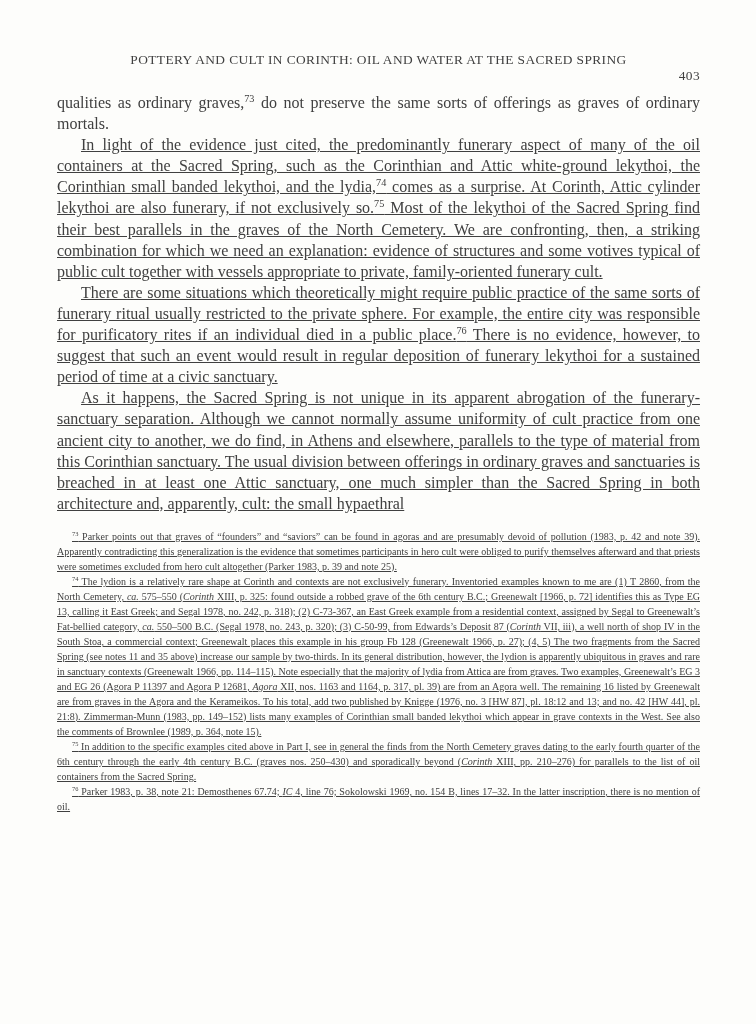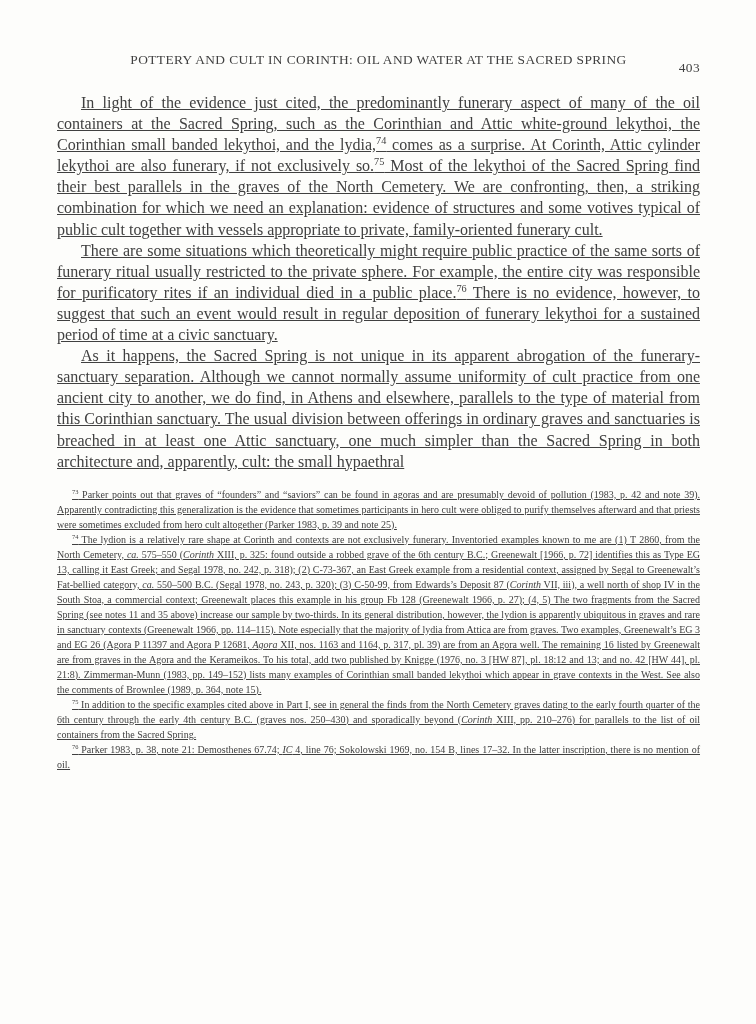--- a/index.html
+++ b/index.html
@@ -19,21 +19,21 @@
     position: relative;
     text-align: center;
     font-size: 13.4px;
     letter-spacing: 0.4px;
     white-space: nowrap;
     margin-bottom: 24px;
   }
   .head-page {
     position: absolute;
     right: 0;
-    top: 8px;
+    top: 16px;
   }
   .body-text p {
     margin: 0;
     font-size: 16px;
     line-height: 21.1px;
     text-align: justify;
   }
   .body-text p.indent { text-indent: 24px; text-decoration: underline; }
   .footnotes { margin-top: 15px; }
   .footnotes p {
@@ -53,20 +53,21 @@
 </style>
 </head>
 <body>
 
 <div class="page">
   <div class="running-head">
     <span class="head-title">POTTERY AND CULT IN CORINTH: OIL AND WATER AT THE SACRED SPRING</span>
     <span class="head-page">403</span>
   </div>
   <div class="body-text" id="body-text">
+      <p><span>qualities as ordinary graves,</span><sup>73</sup><span> do not preserve the same sorts of offerings as graves of ordinary mortals.</span></p>
       <p class="indent"><span>In light of the evidence just cited, the predominantly funerary aspect of many of the oil containers at the Sacred Spring, such as the Corinthian and Attic white-ground lekythoi, the Corinthian small banded lekythoi, and the lydia,</span><sup>74</sup><span> comes as a surprise. At Corinth, Attic cylinder lekythoi are also funerary, if not exclusively so.</span><sup>75</sup><span> Most of the lekythoi of the Sacred Spring find their best parallels in the graves of the North Cemetery. We are confronting, then, a striking combination for which we need an explanation: evidence of structures and some votives typical of public cult together with vessels appropriate to private, family-oriented funerary cult.</span></p>
       <p class="indent"><span>There are some situations which theoretically might require public practice of the same sorts of funerary ritual usually restricted to the private sphere. For example, the entire city was responsible for purificatory rites if an individual died in a public place.</span><sup>76</sup><span> There is no evidence, however, to suggest that such an event would result in regular deposition of funerary lekythoi for a sustained period of time at a civic sanctuary.</span></p>
       <p class="indent"><span>As it happens, the Sacred Spring is not unique in its apparent abrogation of the funerary-sanctuary separation. Although we cannot normally assume uniformity of cult practice from one ancient city to another, we do find, in Athens and elsewhere, parallels to the type of material from this Corinthian sanctuary. The usual division between offerings in ordinary graves and sanctuaries is breached in at least one Attic sanctuary, one much simpler than the Sacred Spring in both architecture and, apparently, cult: the small hypaethral</span></p>
     </div>
   <div class="footnotes" id="footnotes">
       <p><sup>73</sup><span> Parker points out that graves of “founders” and “saviors” can be found in agoras and are presumably devoid of pollution (1983, p. 42 and note 39). Apparently contradicting this generalization is the evidence that sometimes participants in hero cult were obliged to purify themselves afterward and that priests were sometimes excluded from hero cult altogether (Parker 1983, p. 39 and note 25).</span></p>
       <p><sup>74</sup><span> The lydion is a relatively rare shape at Corinth and contexts are not exclusively funerary. Inventoried examples known to me are (1) T 2860, from the North Cemetery, </span><em>ca.</em><span> 575–550 (</span><em>Corinth</em><span> XIII, p. 325: found outside a robbed grave of the 6th century B.C.; Greenewalt [1966, p. 72] identifies this as Type EG 13, calling it East Greek; and Segal 1978, no. 242, p. 318); (2) C-73-367, an East Greek example from a residential context, assigned by Segal to Greenewalt’s Fat-bellied category, </span><em>ca.</em><span> 550–500 B.C. (Segal 1978, no. 243, p. 320); (3) C-50-99, from Edwards’s Deposit 87 (</span><em>Corinth</em><span> VII, iii), a well north of shop IV in the South Stoa, a commercial context; Greenewalt places this example in his group Fb 128 (Greenewalt 1966, p. 27); (4, 5) The two fragments from the Sacred Spring (see notes 11 and 35 above) increase our sample by two-thirds. In its general distribution, however, the lydion is apparently ubiquitous in graves and rare in sanctuary contexts (Greenewalt 1966, pp. 114–115). Note especially that the majority of lydia from Attica are from graves. Two examples, Greenewalt’s EG 3 and EG 26 (Agora P 11397 and Agora P 12681, </span><em>Agora</em><span> XII, nos. 1163 and 1164, p. 317, pl. 39) are from an Agora well. The remaining 16 listed by Greenewalt are from graves in the Agora and the Kerameikos. To his total, add two published by Knigge (1976, no. 3 [HW 87], pl. 18:12 and 13; and no. 42 [HW 44], pl. 21:8). Zimmerman-Munn (1983, pp. 149–152) lists many examples of Corinthian small banded lekythoi which appear in grave contexts in the West. See also the comments of Brownlee (1989, p. 364, note 15).</span></p>
       <p><sup>75</sup><span> In addition to the specific examples cited above in Part I, see in general the finds from the North Cemetery graves dating to the early fourth quarter of the 6th century through the early 4th century B.C. (graves nos. 250–430) and sporadically beyond (</span><em>Corinth</em><span> XIII, pp. 210–276) for parallels to the list of oil containers from the Sacred Spring.</span></p>
       <p><sup>76</sup><span> Parker 1983, p. 38, note 21: Demosthenes 67.74; </span><em>IC</em><span> 4, line 76; Sokolowski 1969, no. 154 B, lines 17–32. In the latter inscription, there is no mention of oil.</span></p>
     </div>

